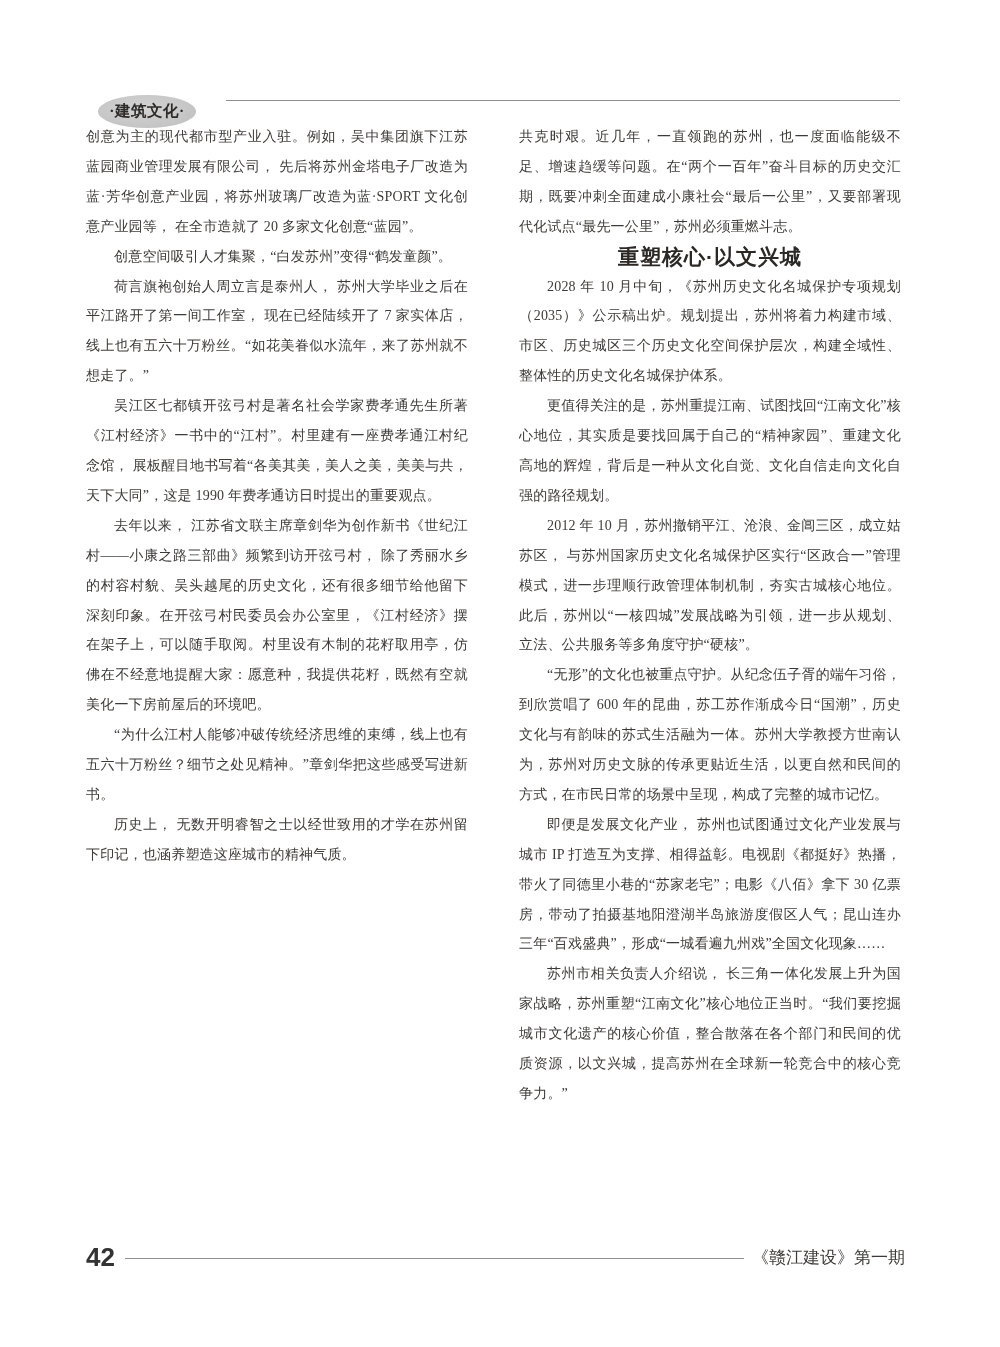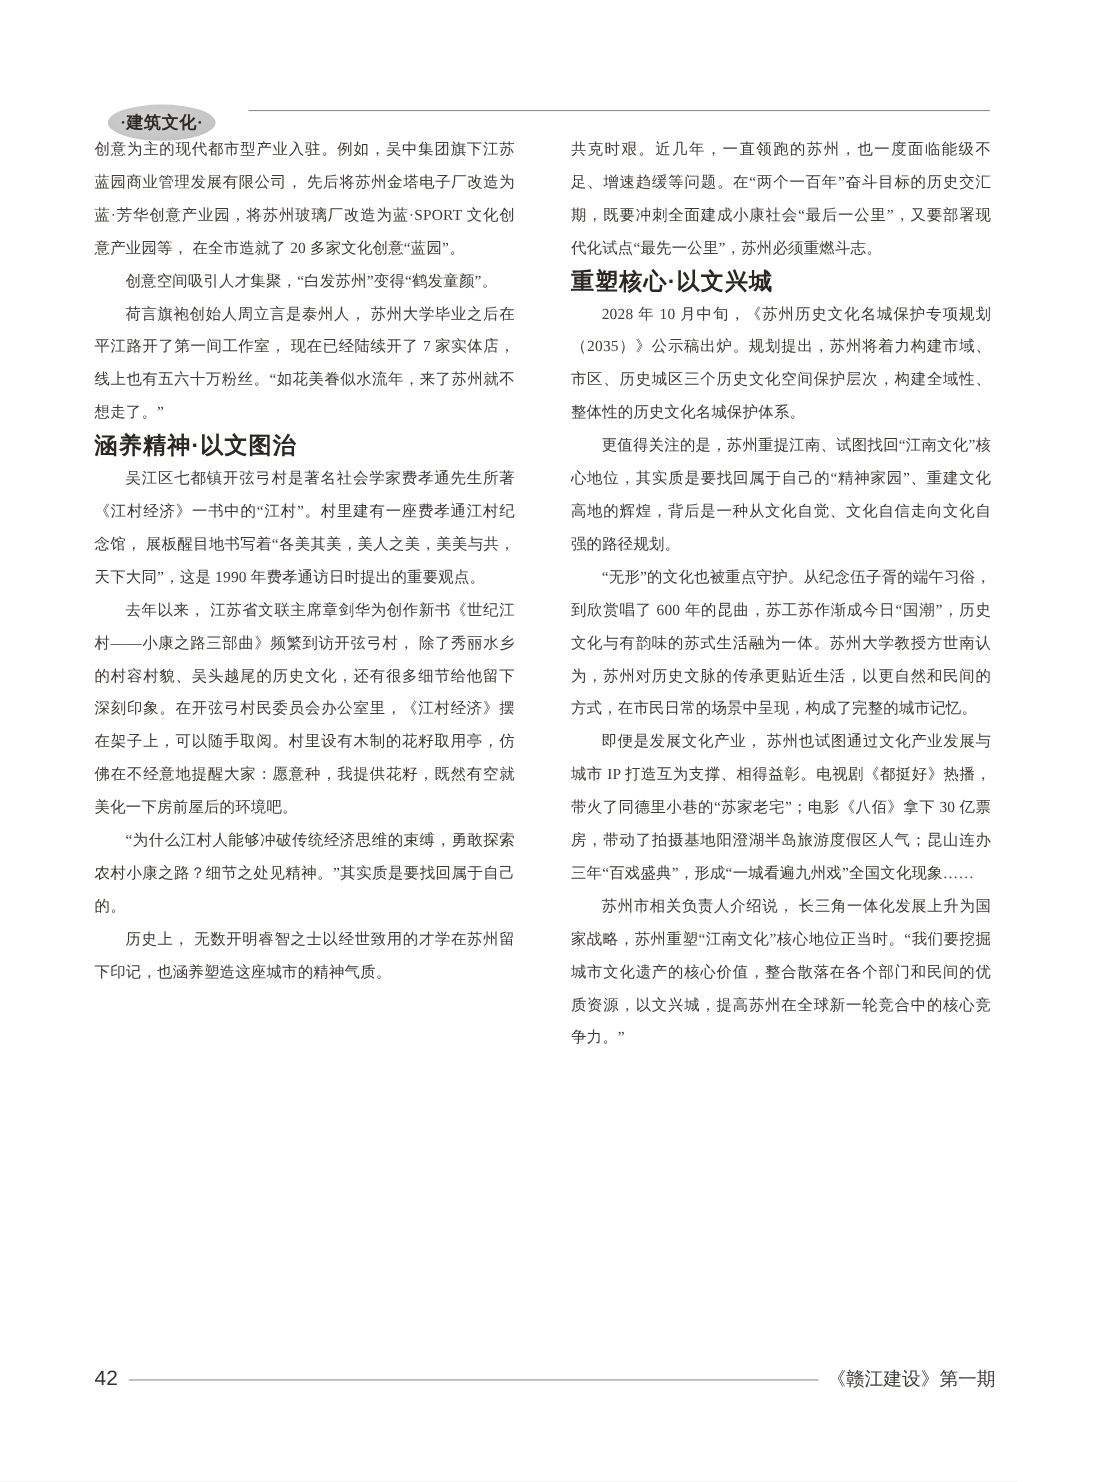--- a/index.html
+++ b/index.html
@@ -62,37 +62,38 @@
     letter-spacing: 0.2px;
   }
   .ind { text-indent: 2em; }
   .heading {
     margin: 0;
     padding: 0;
     font-family: "Liberation Sans", "DejaVu Sans", sans-serif;
     font-size: 21px;
     font-weight: 700;
     line-height: 29.9px;
-    text-align: left;
+    text-align: center;
     color: #2b2724;
     letter-spacing: 1px;
   }
   
   .footer {
     position: absolute;
     left: 86px;
     top: 1242px;
     width: 819px;
     display: flex;
     align-items: center;
   }
   .pagenum {
     font-family: "Liberation Sans", "DejaVu Sans", sans-serif;
-    font-size: 19px;
+    font-size: 26px;
     color: #333333;
+    font-weight: bold;
   }
   .footer-rule {
     flex: 1;
     height: 1px;
     background: #909090;
     margin: 2px 8px 0 10px;
   }
   .journal {
     font-size: 17px;
     color: #3e3a38;
@@ -108,33 +109,33 @@
     <span>·建筑文化·</span>
   </div>
   <div class="header-rule"></div>
 
   <div class="columns">
 
     <section class="col">
       <p class="para">创意为主的现代都市型产业入驻。例如，吴中集团旗下江苏蓝园商业管理发展有限公司， 先后将苏州金塔电子厂改造为蓝·芳华创意产业园，将苏州玻璃厂改造为蓝·SPORT 文化创意产业园等， 在全市造就了 20 多家文化创意“蓝园”。</p>
       <p class="para ind">创意空间吸引人才集聚，“白发苏州”变得“鹤发童颜”。</p>
       <p class="para ind">荷言旗袍创始人周立言是泰州人， 苏州大学毕业之后在平江路开了第一间工作室， 现在已经陆续开了 7 家实体店，线上也有五六十万粉丝。“如花美眷似水流年，来了苏州就不想走了。”</p>
-      <h2 class="heading">涵养精神·以文图治</h2>
       <p class="para ind">吴江区七都镇开弦弓村是著名社会学家费孝通先生所著《江村经济》一书中的“江村”。村里建有一座费孝通江村纪念馆， 展板醒目地书写着“各美其美，美人之美，美美与共，天下大同”，这是 1990 年费孝通访日时提出的重要观点。</p>
       <p class="para ind">去年以来， 江苏省文联主席章剑华为创作新书《世纪江村——小康之路三部曲》频繁到访开弦弓村， 除了秀丽水乡的村容村貌、吴头越尾的历史文化，还有很多细节给他留下深刻印象。在开弦弓村民委员会办公室里，《江村经济》摆在架子上，可以随手取阅。村里设有木制的花籽取用亭，仿佛在不经意地提醒大家：愿意种，我提供花籽，既然有空就美化一下房前屋后的环境吧。</p>
-      <p class="para ind">“为什么江村人能够冲破传统经济思维的束缚，勇敢探索农村小康之路？细节之处见精神。”其实质是要找回属于自己的。</p>
+      <p class="para ind">“为什么江村人能够冲破传统经济思维的束缚，线上也有五六十万粉丝？细节之处见精神。”章剑华把这些感受写进新书。</p>
       <p class="para ind">历史上， 无数开明睿智之士以经世致用的才学在苏州留下印记，也涵养塑造这座城市的精神气质。</p>
 
     </section>
 
     <section class="col">
       <p class="para">共克时艰。近几年，一直领跑的苏州，也一度面临能级不足、增速趋缓等问题。在“两个一百年”奋斗目标的历史交汇期，既要冲刺全面建成小康社会“最后一公里”，又要部署现代化试点“最先一公里”，苏州必须重燃斗志。</p>
       <h2 class="heading">重塑核心·以文兴城</h2>
       <p class="para ind">2028 年 10 月中旬，《苏州历史文化名城保护专项规划（2035）》公示稿出炉。规划提出，苏州将着力构建市域、市区、历史城区三个历史文化空间保护层次，构建全域性、整体性的历史文化名城保护体系。</p>
       <p class="para ind">更值得关注的是，苏州重提江南、试图找回“江南文化”核心地位，其实质是要找回属于自己的“精神家园”、重建文化高地的辉煌，背后是一种从文化自觉、文化自信走向文化自强的路径规划。</p>
+      <p class="para ind">2012 年 10 月，苏州撤销平江、沧浪、金阊三区，成立姑苏区， 与苏州国家历史文化名城保护区实行“区政合一”管理模式，进一步理顺行政管理体制机制，夯实古城核心地位。此后，苏州以“一核四城”发展战略为引领，进一步从规划、立法、公共服务等多角度守护“硬核”。</p>
       <p class="para ind">“无形”的文化也被重点守护。从纪念伍子胥的端午习俗，到欣赏唱了 600 年的昆曲，苏工苏作渐成今日“国潮”，历史文化与有韵味的苏式生活融为一体。苏州大学教授方世南认为，苏州对历史文脉的传承更贴近生活，以更自然和民间的方式，在市民日常的场景中呈现，构成了完整的城市记忆。</p>
       <p class="para ind">即便是发展文化产业， 苏州也试图通过文化产业发展与城市 IP 打造互为支撑、相得益彰。电视剧《都挺好》热播，带火了同德里小巷的“苏家老宅”；电影《八佰》拿下 30 亿票房，带动了拍摄基地阳澄湖半岛旅游度假区人气；昆山连办三年“百戏盛典”，形成“一城看遍九州戏”全国文化现象……</p>
       <p class="para ind">苏州市相关负责人介绍说， 长三角一体化发展上升为国家战略，苏州重塑“江南文化”核心地位正当时。“我们要挖掘城市文化遗产的核心价值，整合散落在各个部门和民间的优质资源，以文兴城，提高苏州在全球新一轮竞合中的核心竞争力。”</p>
     </section>
 
   </div>
 
   <div class="footer">
     <span class="pagenum">42</span>
     <div class="footer-rule"></div>

